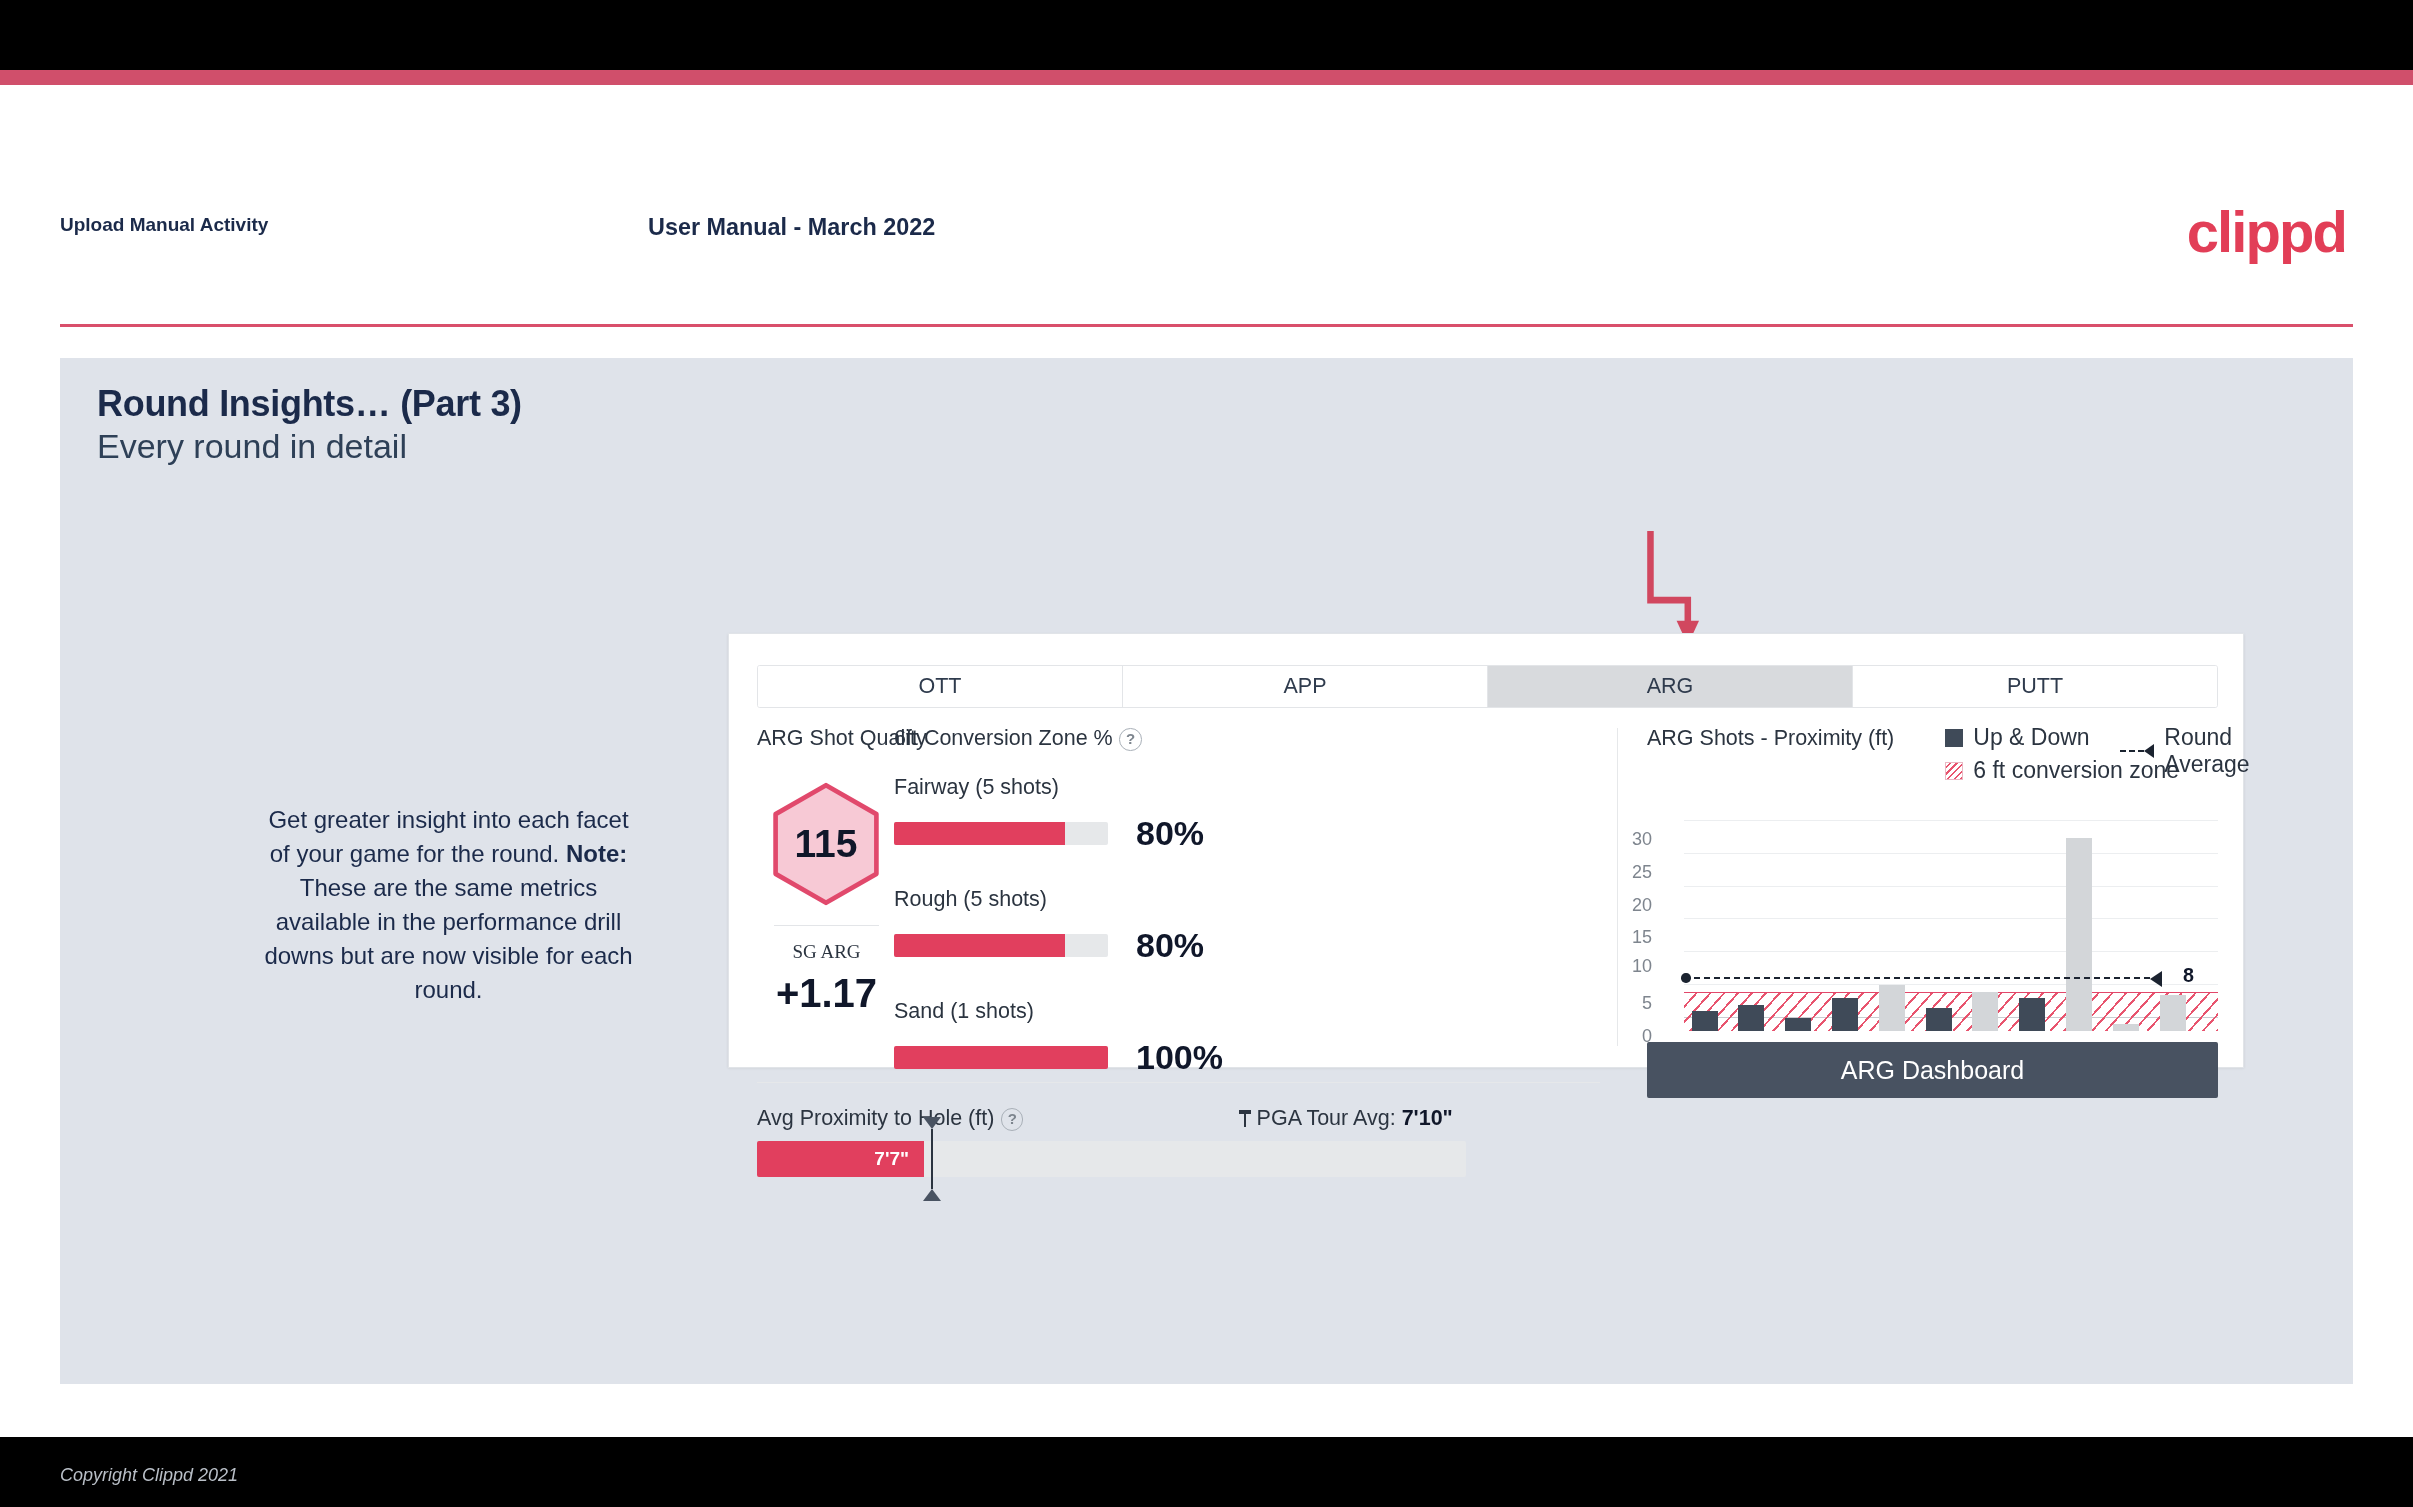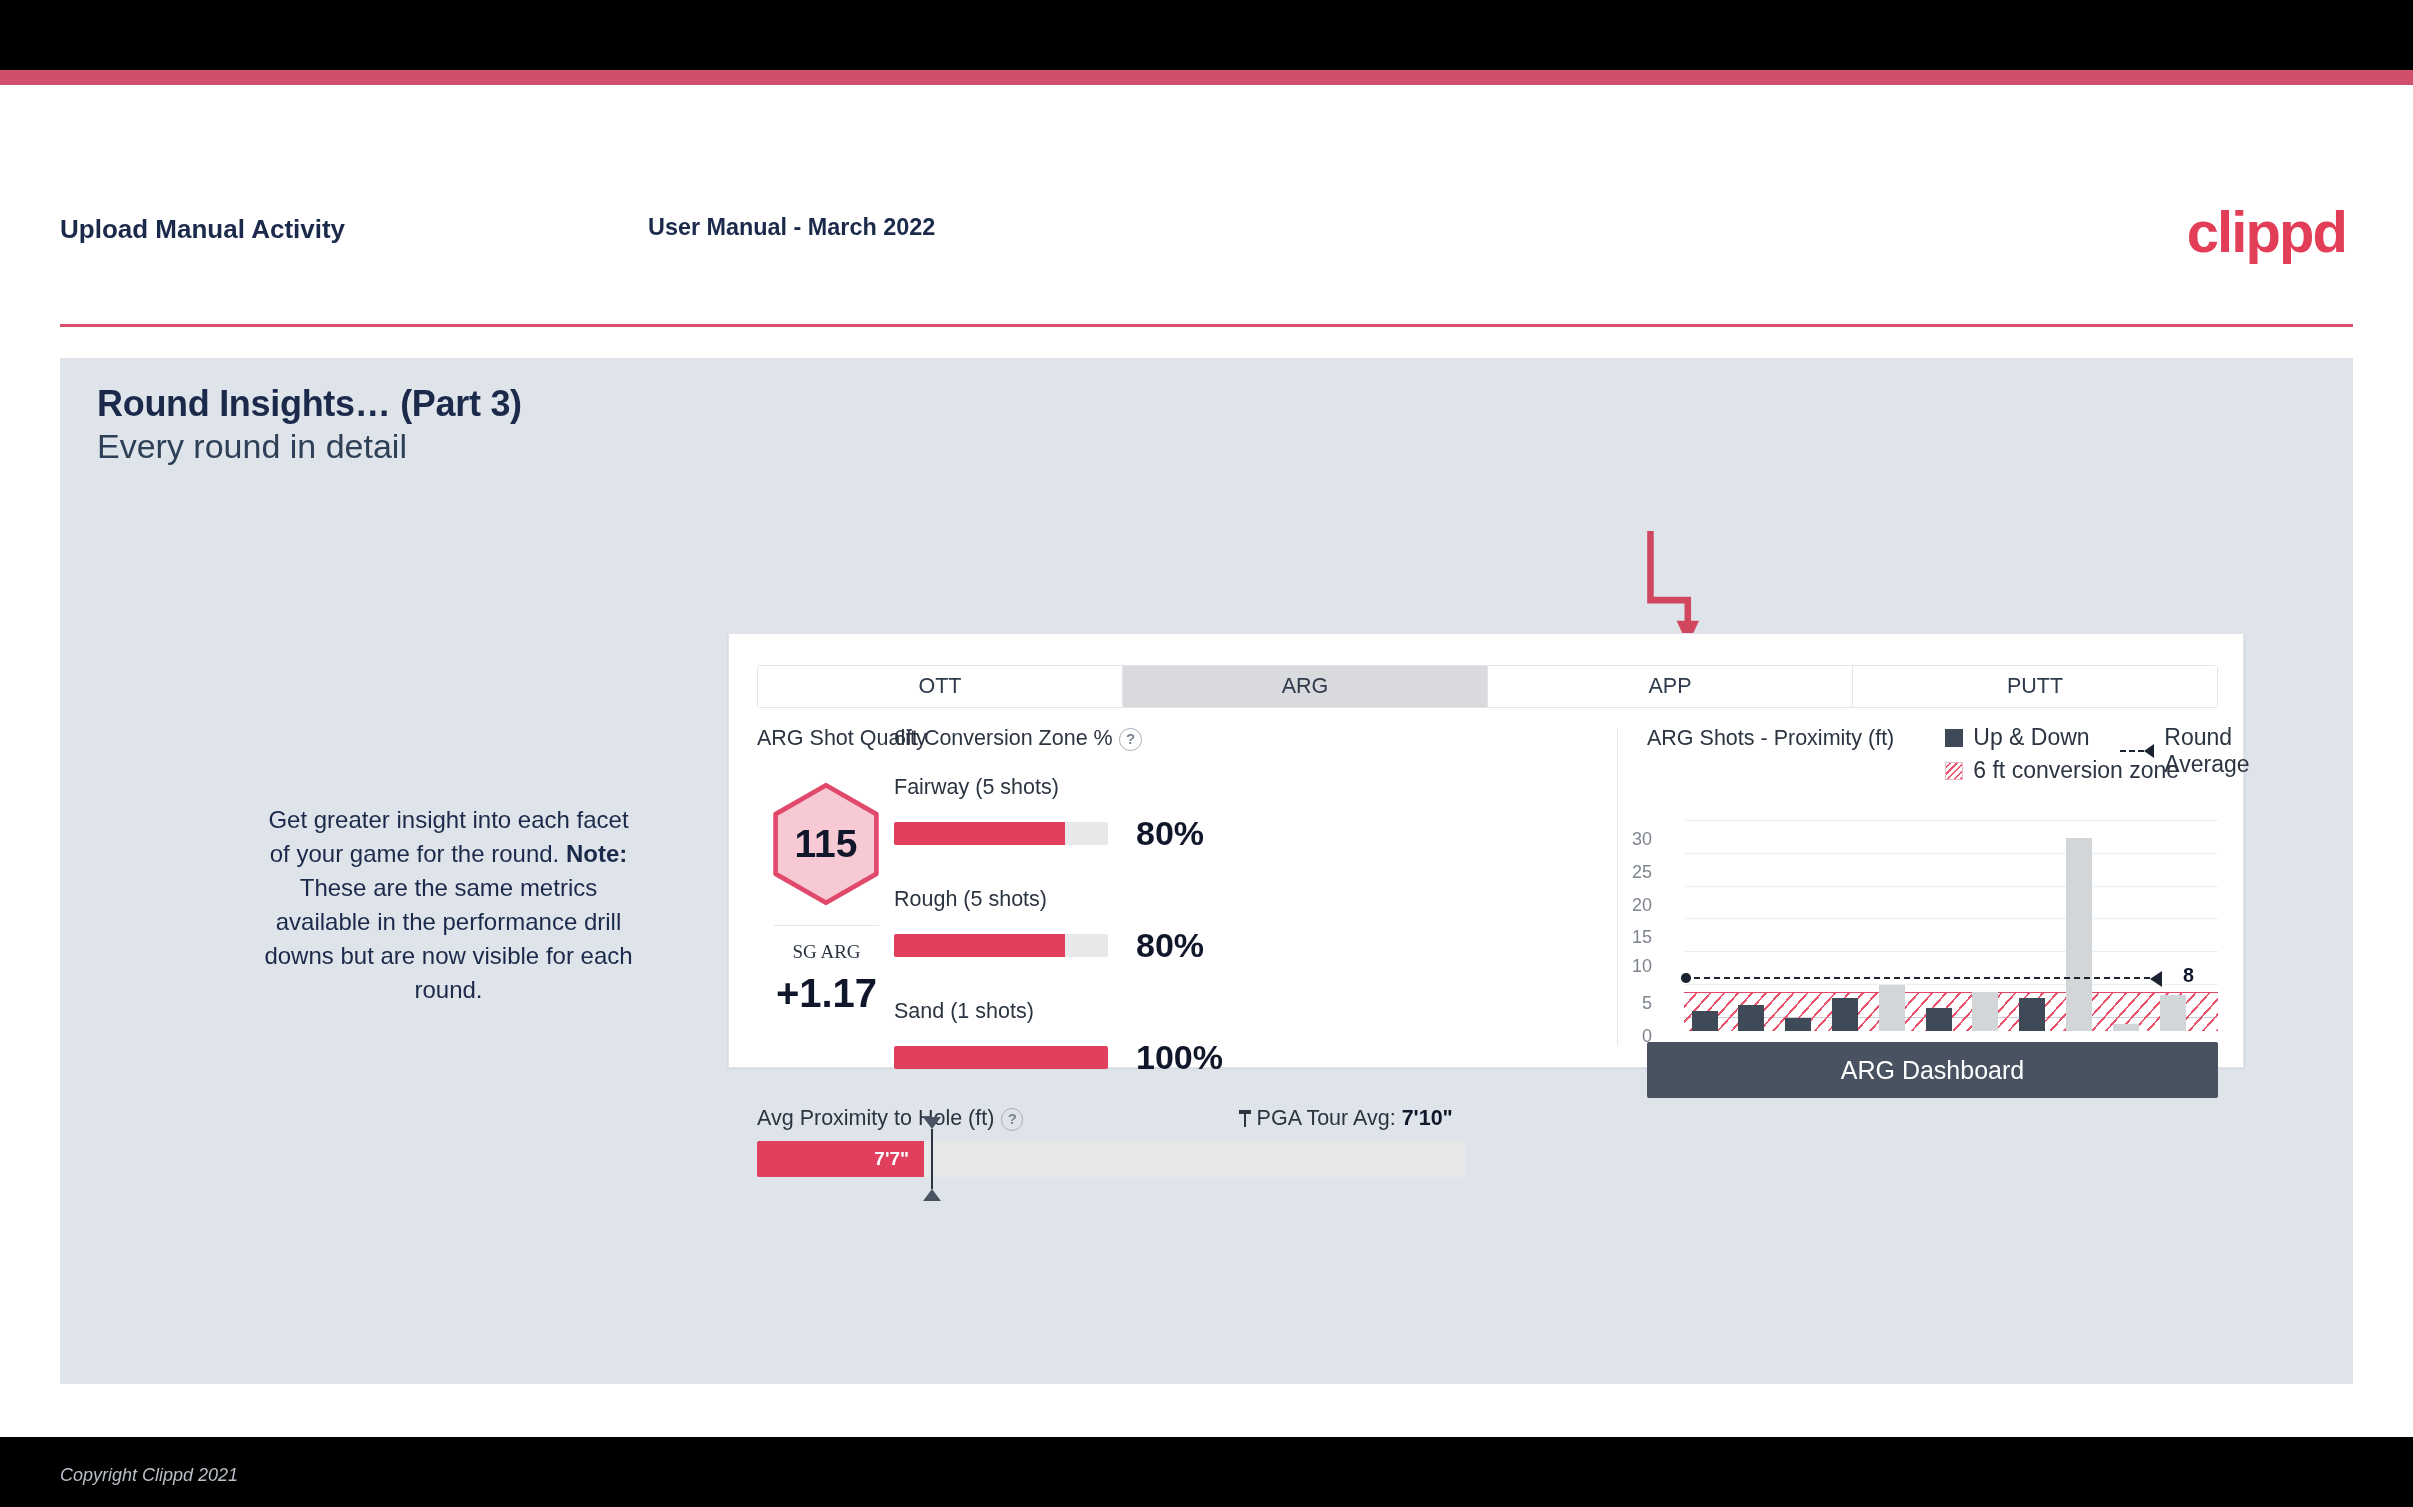--- a/index.html
+++ b/index.html
@@ -17,21 +17,21 @@
   .band-bottom { position:absolute; left:0; top:1438px; width:100%; height:70px; background:#000; }
 
   
   .slide {
     position:absolute; left:0; top:85px; width:2413px; height:1352px;
     background:#fff;
   }
 
   
   .hdr { position:absolute; left:0; top:0; width:100%; height:155px; }
-  .hdr-left  { position:absolute; left:60px;  top:129px; font-size:26px; font-weight:700; color:#1b2a4a; }
+  .hdr-left  { position:absolute; left:60px;  top:129px; font-size:19px; font-weight:700; color:#1b2a4a; }
   .hdr-mid   { position:absolute; left:648px; top:129px; font-size:23.4px; font-weight:700; color:#1b2a4a; }
   .logo {
     position:absolute; right:67px; top:118px;
     font-size:58px; font-weight:800; letter-spacing:-1.9px;
     color:#e23e57; line-height:1;
   }
   .hdr-rule {
     position:absolute; left:60px; right:60px; top:239px; height:2.8px; background:#d94f6b;
   }
 
@@ -191,22 +191,22 @@
 
       <div class="leftnote">
         <span>Get greater insight into each facet of your game for the round.</span>
         <b>Note:</b><span> These are the same metrics available in the performance drill downs but are now visible for each round.</span>
       </div>
 
       <div class="card">
 
         <div class="tabs">
           <div class="tab">OTT</div>
+          <div class="tab">APP</div>
           <div class="tab active">ARG</div>
-          <div class="tab">APP</div>
           <div class="tab">PUTT</div>
         </div>
 
         <div class="col-split"></div>
 
         <div class="lcol">
 
           <div class="lbl-sq">ARG Shot Quality</div>
 
           <div class="lbl-cz">

